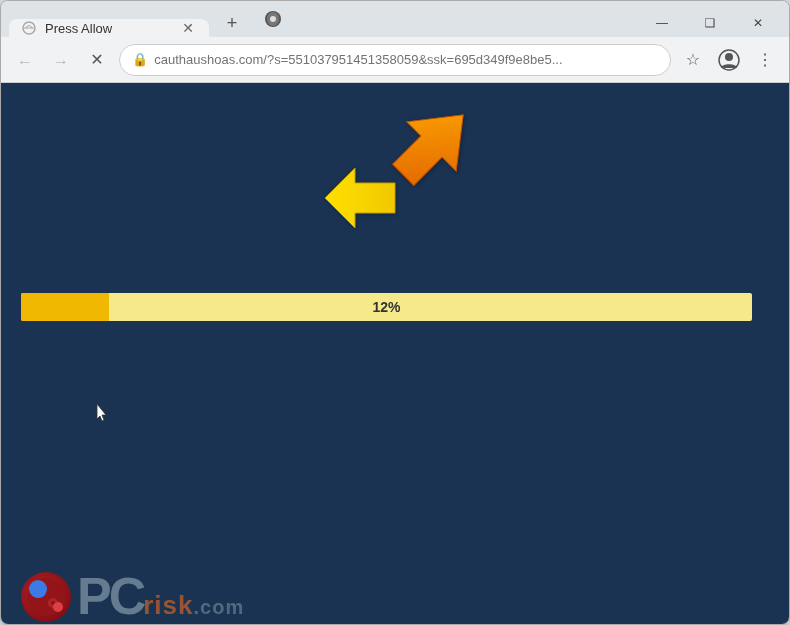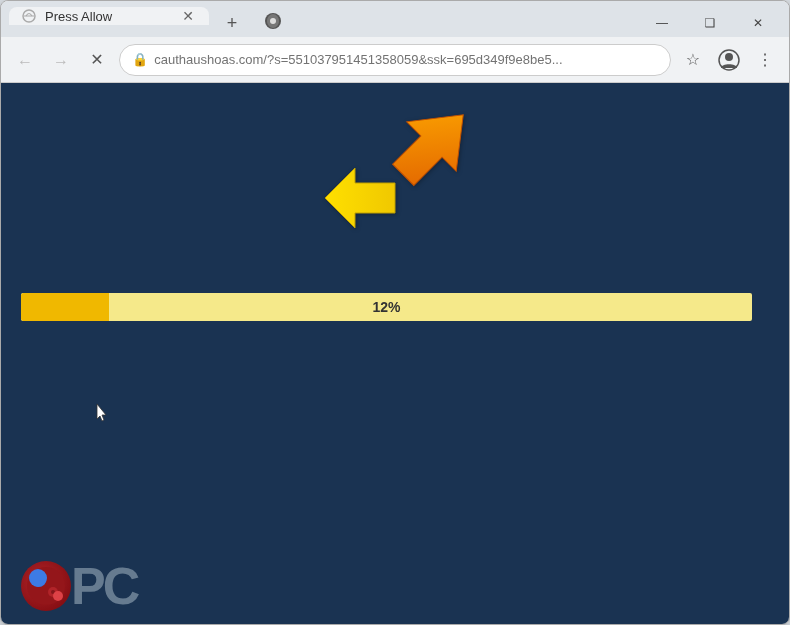--- a/index.html
+++ b/index.html
@@ -24,21 +24,21 @@
       border-radius: 8px;
       overflow: hidden;
       box-shadow: 0 2px 12px rgba(0,0,0,0.3);
     }
 
     
     .title-bar {
       background: #dee3e8;
       height: 36px;
       display: flex;
-      align-items: flex-start;
+      align-items: flex-end;
       padding: 6px 8px 0 8px;
       gap: 4px;
       flex-shrink: 0;
     }
 
     .tab-active {
       background: #f0f2f4;
       border-radius: 8px 8px 0 0;
       display: flex;
       align-items: center;
@@ -256,24 +256,25 @@
       top: 320px;
       left: 95px;
       width: 12px;
       height: 18px;
       pointer-events: none;
     }
 
     
     .watermark {
       position: absolute;
-      bottom: 12px;
+      bottom: 2px;
       left: 20px;
       display: flex;
-      align-items: center;
+      align-items: flex-end;
+      gap: 6px;
       opacity: 0.85;
     }
 
     .watermark-logo {
       width: 50px;
       height: 50px;
       border-radius: 50%;
       background: radial-gradient(circle at 40% 40%, #cc2222, #880000);
       display: flex;
       align-items: center;
@@ -413,17 +414,20 @@
         <svg width="40" height="40" viewBox="0 0 40 40">
           <circle cx="20" cy="20" r="19" fill="#aa1111"></circle>
           <circle cx="13" cy="14" r="7" fill="#4477dd" opacity="0.9"></circle>
           <circle cx="14" cy="14" r="3" fill="#2255bb"></circle>
           <circle cx="27" cy="26" r="5" fill="#cc2222"></circle>
           <circle cx="27" cy="26" r="2" fill="#991111"></circle>
         </svg>
       </div>
       <div style="display:flex; align-items:baseline; gap:0px;">
         <span style="font-family: Arial Black, Arial, sans-serif; font-size:52px; font-weight:900; color:rgba(190,205,215,0.55); letter-spacing:-3px; line-height:1;">PC</span>
+        <span style="font-family: Arial, sans-serif; font-size:26px; font-weight:700; color:#e06820; opacity:0.75; letter-spacing:1px;">
+          <span>risk</span><span style="color:rgba(190,205,215,0.55); font-size:20px;">.com</span>
+        </span>
       </div>
     </div>
 
   </div>
 </div>
 
 </body></html>

